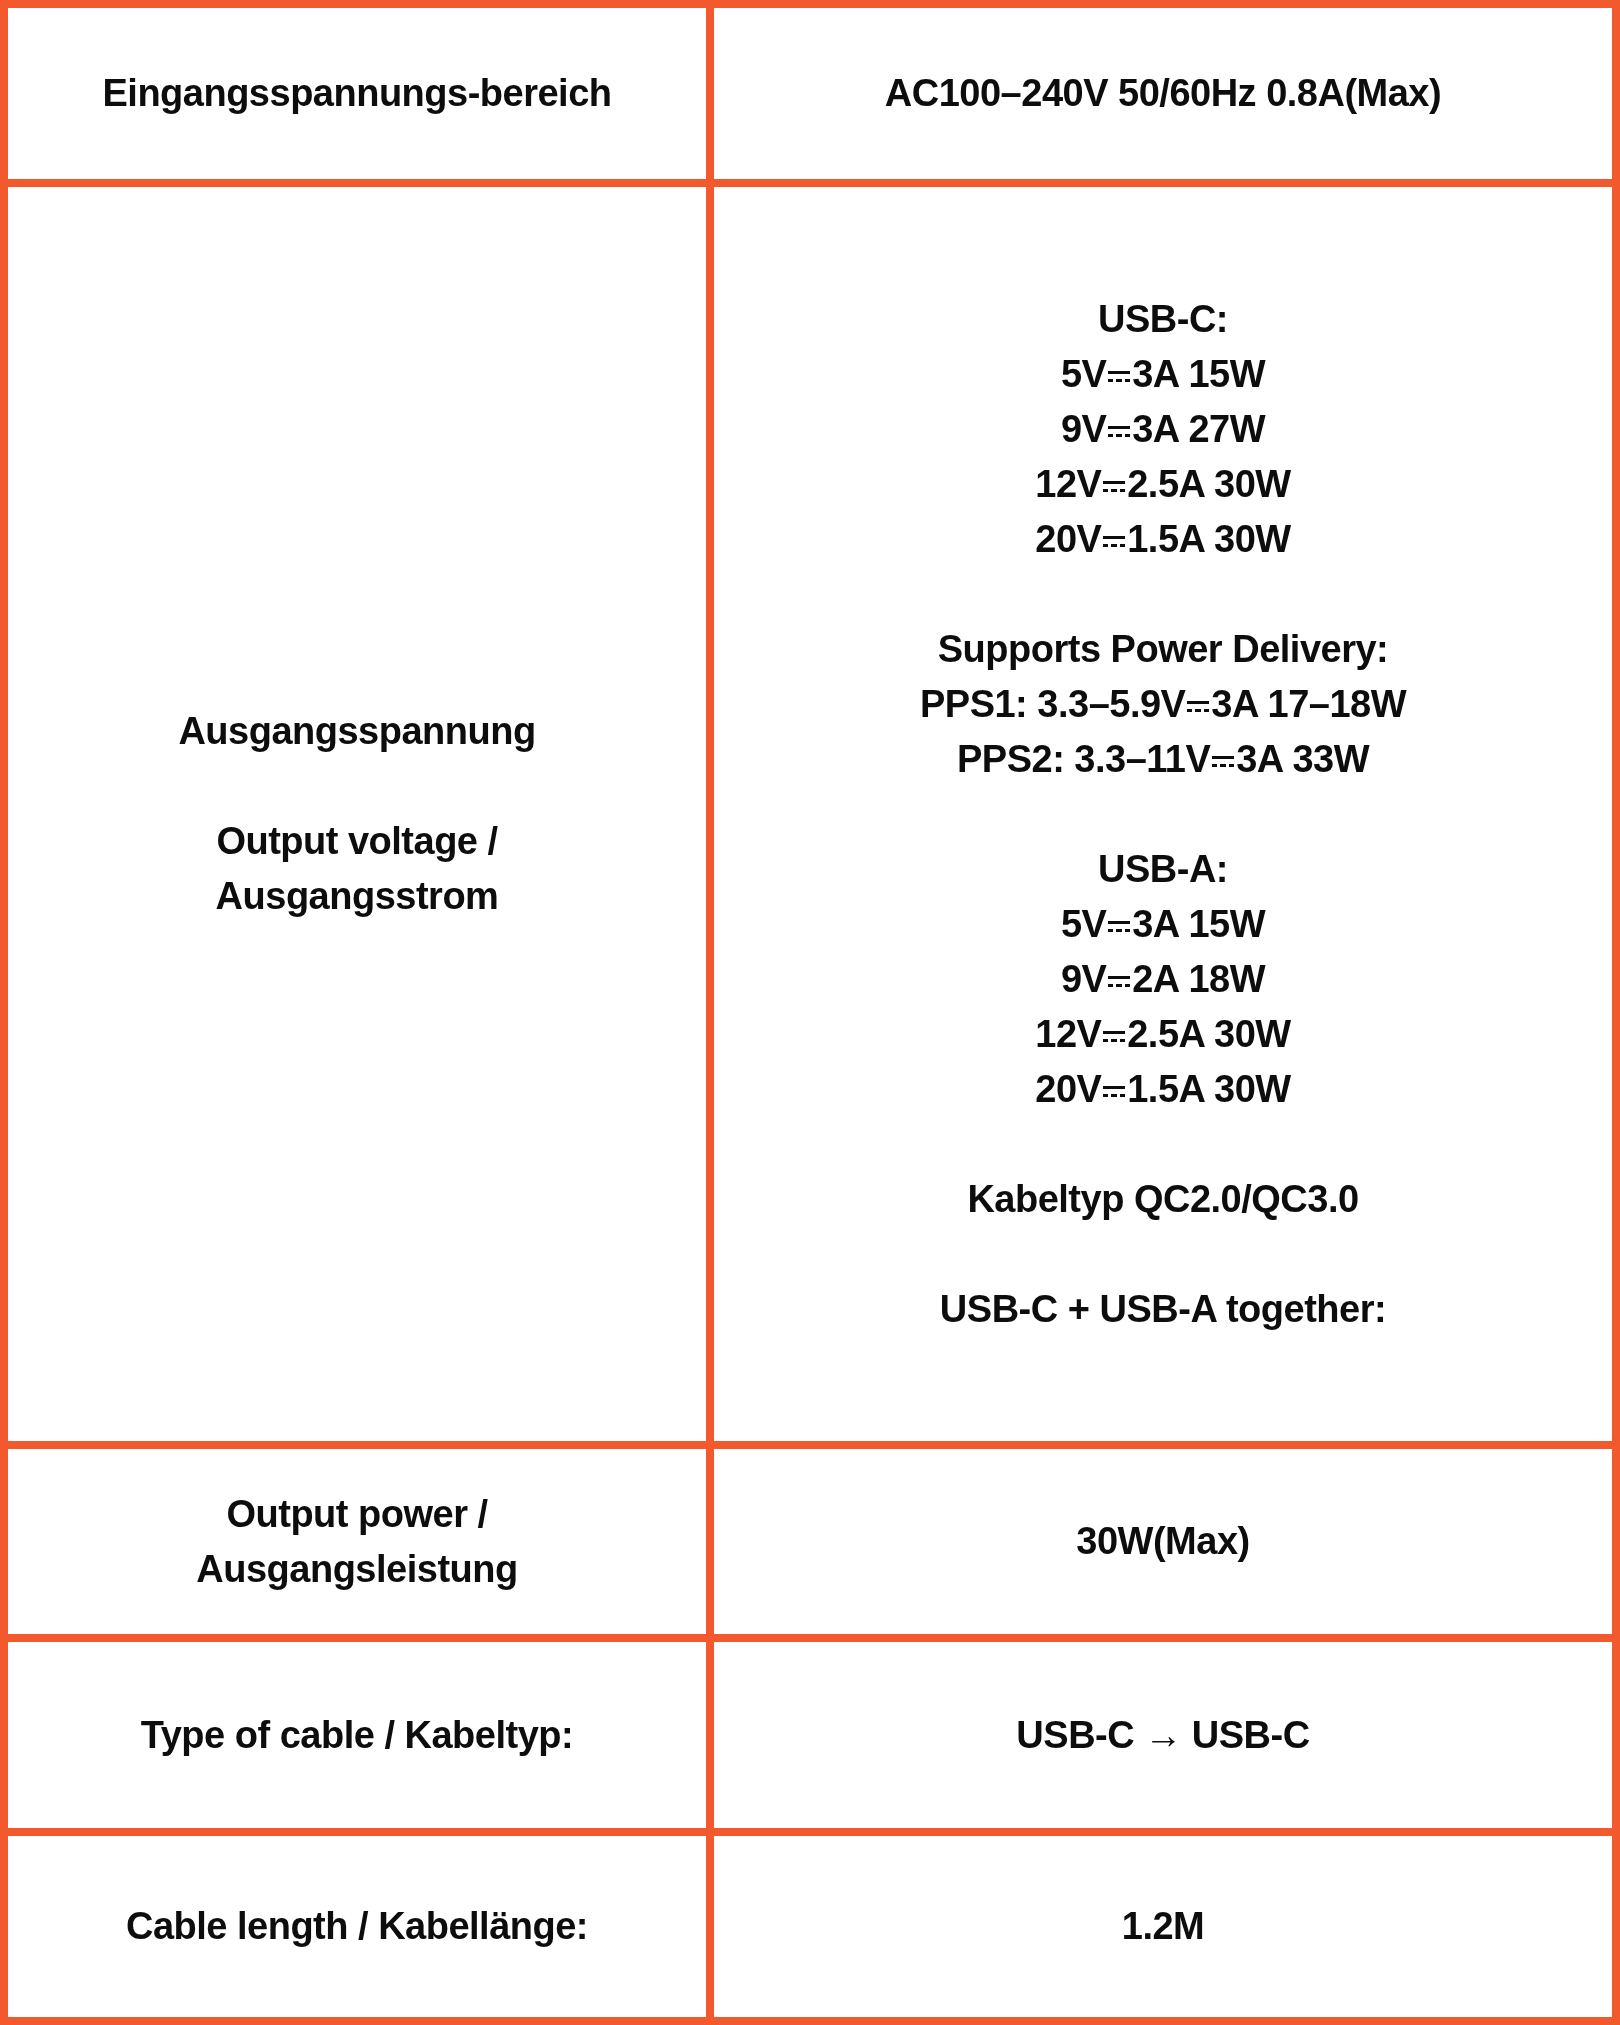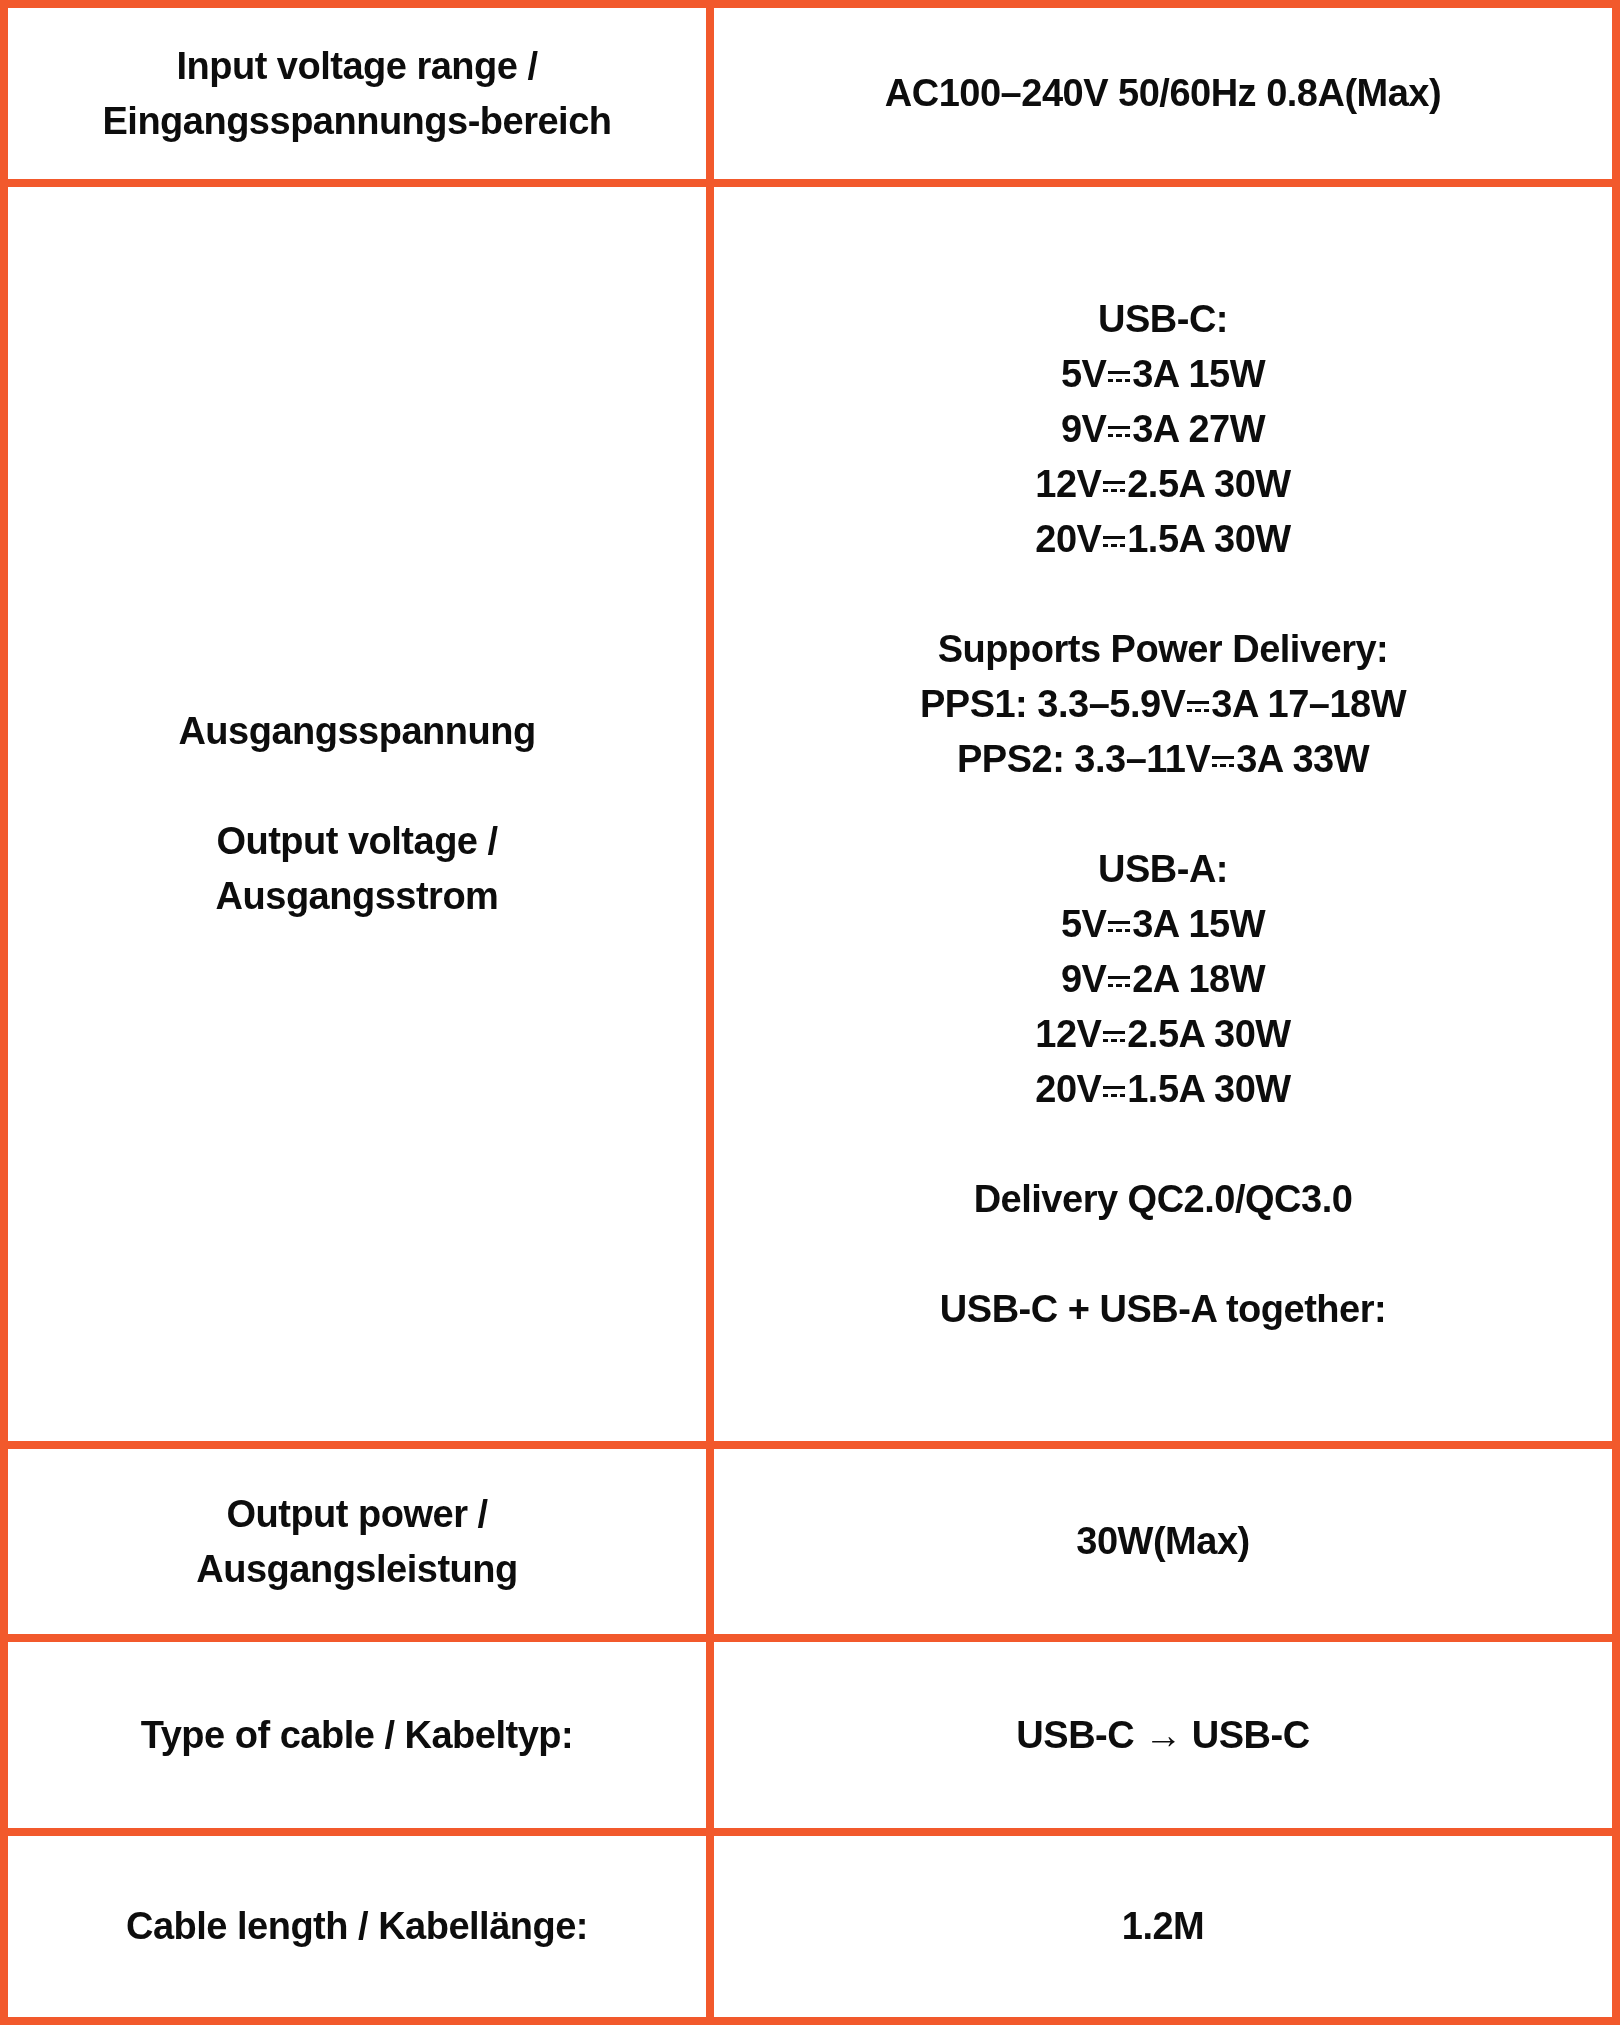--- a/index.html
+++ b/index.html
@@ -39,21 +39,20 @@
       #0d0d0d 76% 100%);
   }
 </style>
 </head>
 <body>
 
 <div class="spec-table">
 
   <div class="row">
     <div class="cell label">
-        <div class="line">Input voltage range /</div>
         <div class="line">Eingangsspannungs-bereich</div>
       </div>
     <div class="cell value">
         <div class="line">AC100–240V 50/60Hz 0.8A(Max)</div>
       </div>
   </div>
 
   <div class="row">
     <div class="cell label">
         <div class="line">Ausgangsspannung</div>
@@ -71,21 +70,21 @@
         <div class="line">Supports Power Delivery:</div>
         <div class="line">PPS1: 3.3–5.9V<span class="dc"><i></i><i></i></span>3A 17–18W</div>
         <div class="line">PPS2: 3.3–11V<span class="dc"><i></i><i></i></span>3A 33W</div>
         <div class="line">&nbsp;</div>
         <div class="line">USB-A:</div>
         <div class="line">5V<span class="dc"><i></i><i></i></span>3A 15W</div>
         <div class="line">9V<span class="dc"><i></i><i></i></span>2A 18W</div>
         <div class="line">12V<span class="dc"><i></i><i></i></span>2.5A 30W</div>
         <div class="line">20V<span class="dc"><i></i><i></i></span>1.5A 30W</div>
         <div class="line">&nbsp;</div>
-        <div class="line">Delivery QC2.0/QC3.0</div>
+        <div class="line">Kabeltyp QC2.0/QC3.0</div>
         <div class="line">&nbsp;</div>
         <div class="line">USB-C + USB-A together:</div>
       </div>
   </div>
 
   <div class="row">
     <div class="cell label">
         <div class="line">Output power /</div>
         <div class="line">Ausgangsleistung</div>
       </div>

